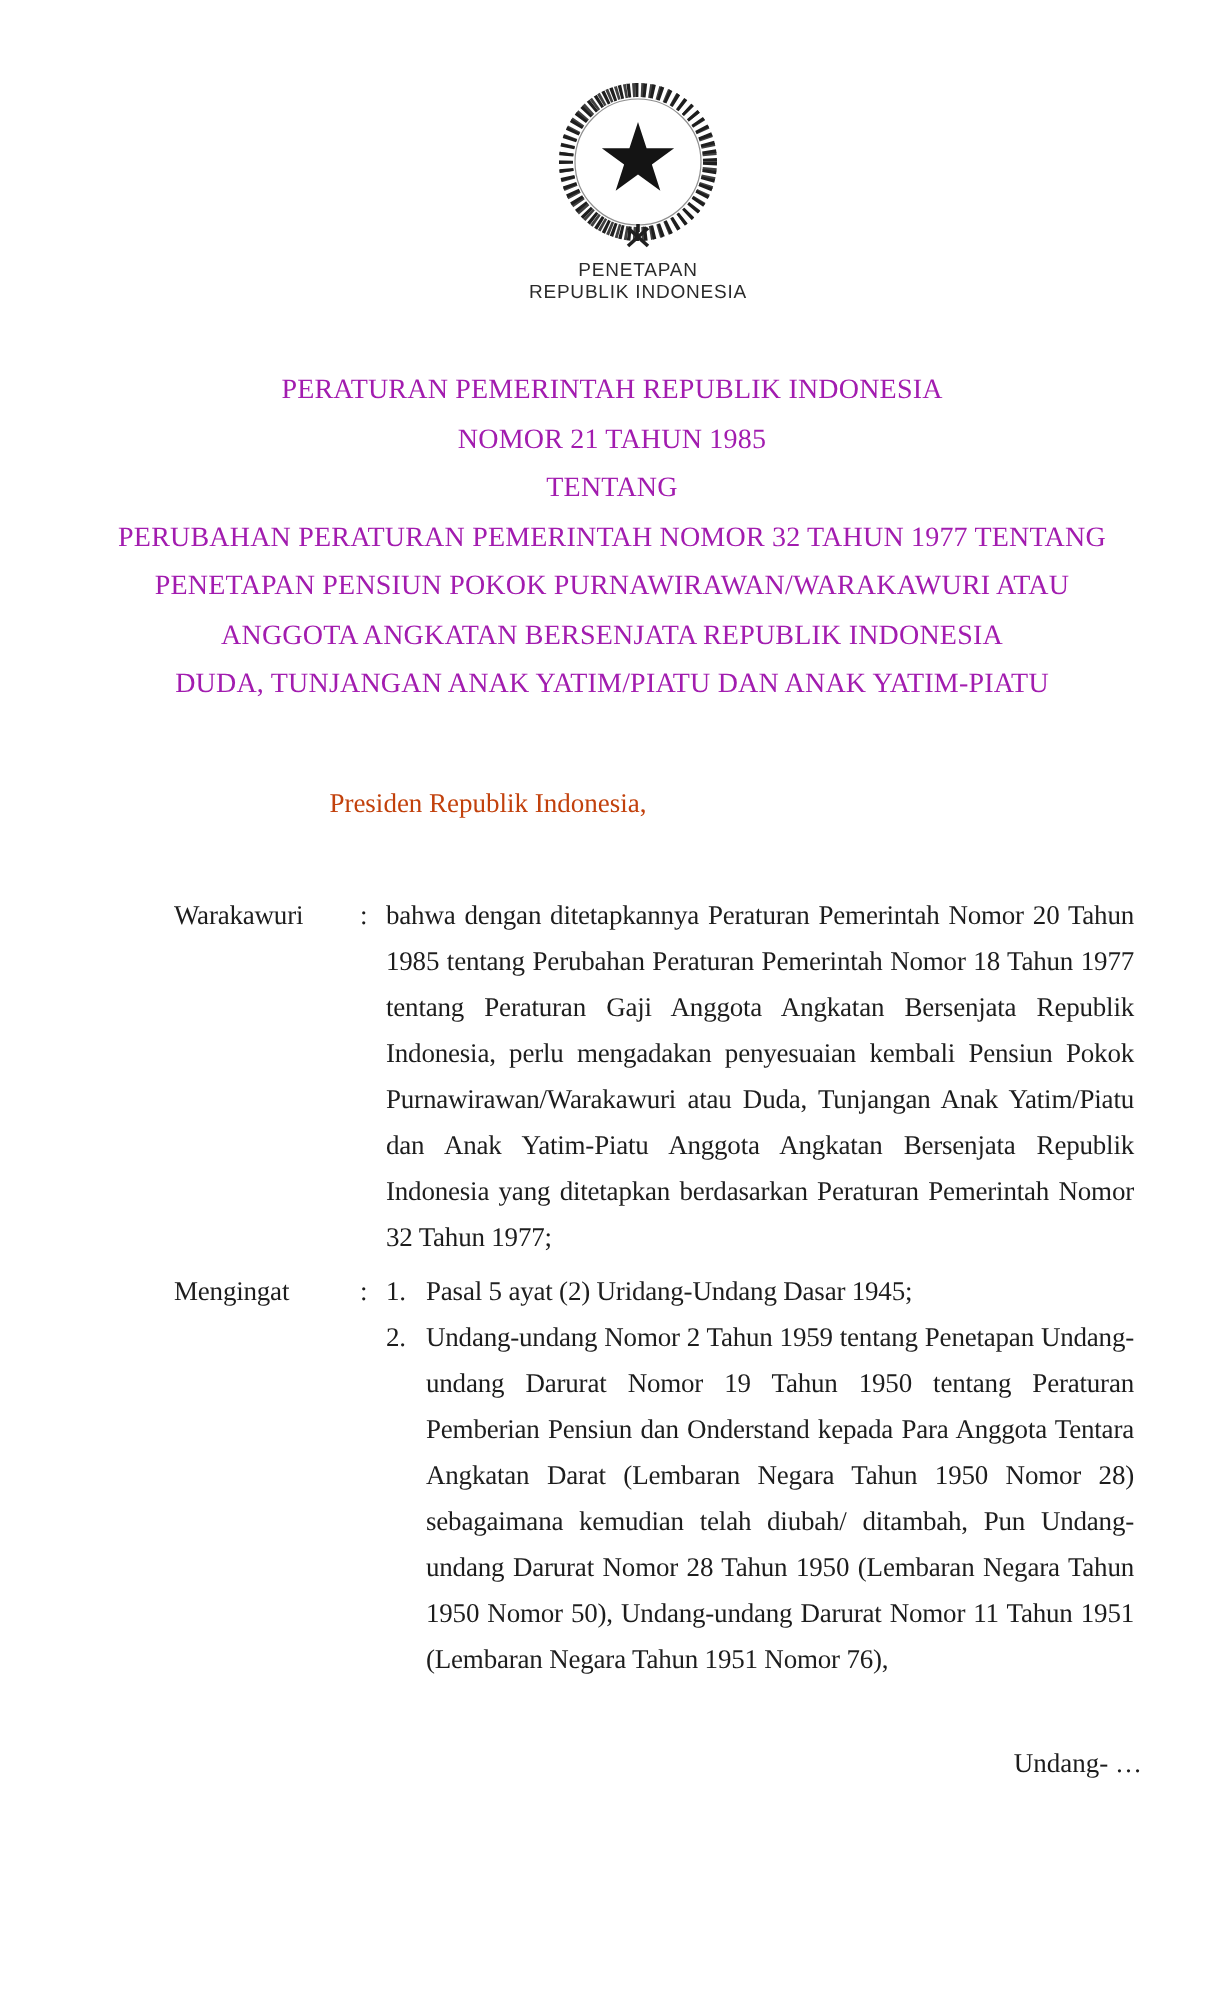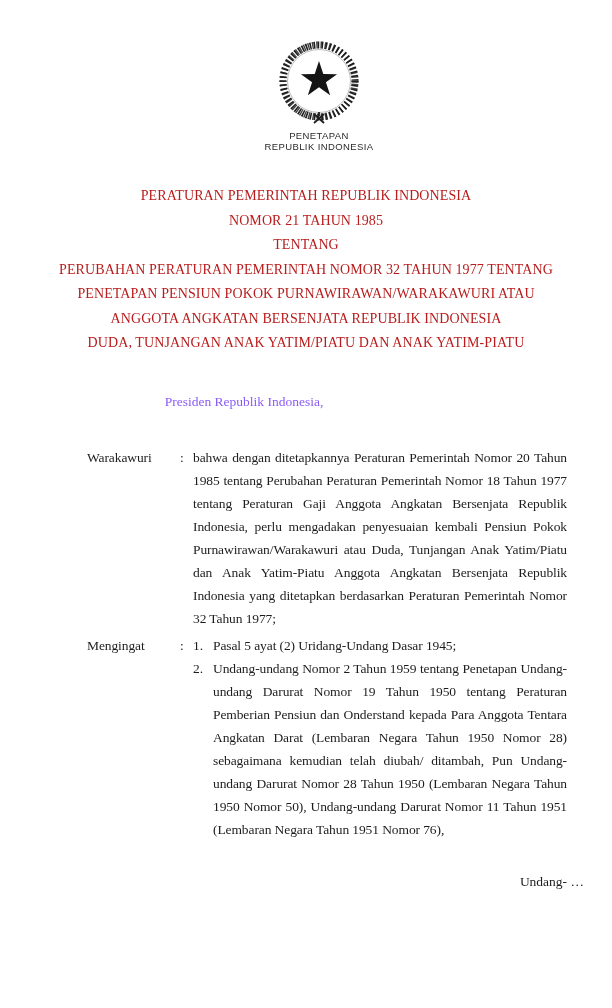--- a/index.html
+++ b/index.html
@@ -20,40 +20,40 @@
     position:absolute; left:209px; top:130px; width:220px;
     text-align:center;
     font-family:"Liberation Sans","DejaVu Sans",sans-serif;
     font-size:9.5px; line-height:11px; letter-spacing:0.4px;
     color:#2a2a2a;
   }
   .title-block {
     position:absolute; left:40px; top:184px; width:532px;
     text-align:center;
     font-size:14px; line-height:24.5px; letter-spacing:0.1px;
-    color:#b91c1c;
+    color:#a21caf;
   }
   .salutation {
     position:absolute; left:0; top:394px; width:488px;
-    text-align:center; font-size:13.5px; color:#8b5cf6;
+    text-align:center; font-size:13.5px; color:#c2410c;
   }
   .body-block {
     position:absolute; left:87px; top:446px; width:480px;
     font-size:13.5px; line-height:23px; letter-spacing:-0.1px;
   }
   .section { display:grid; grid-template-columns:93px 13px 1fr; }
   .section + .section { margin-top:4px; }
   .section-label { text-align:left; }
   .section-colon { text-align:left; }
   .section-content { text-align:justify; }
   .list-item { display:grid; grid-template-columns:20px 1fr; }
   .item-number { text-align:left; }
   .item-text { text-align:justify; }
   .catchword {
-    position:absolute; top:874px; right:28px;
+    position:absolute; top:874px; right:41px;
     font-size:13.5px; color:#1c1c1c;
   }
 </style>
 </head>
 <body>
 
 <div class="page">
 
   <svg class="emblem" viewBox="0 0 100 96" xmlns="http://www.w3.org/2000/svg" aria-hidden="true">
     <g>

